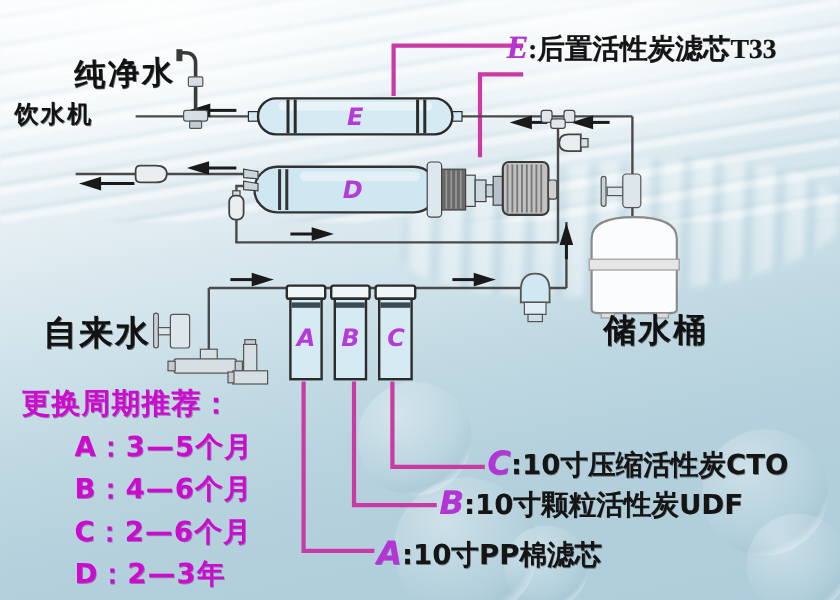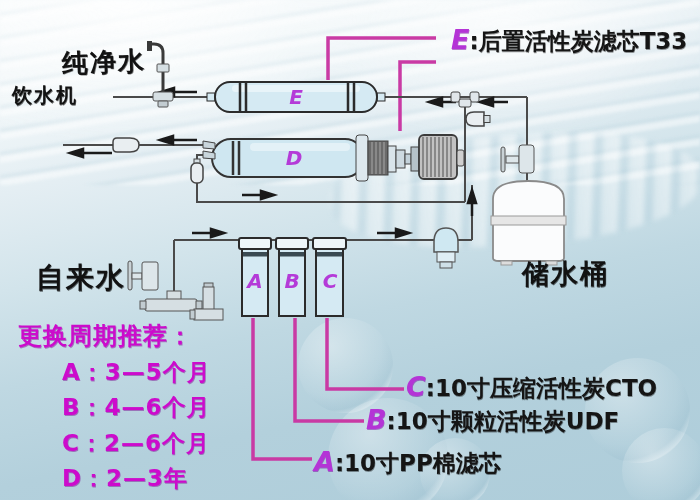--- a/index.html
+++ b/index.html
@@ -218,23 +218,23 @@
       <rect x="313" y="238" width="33" height="11" rx="2" fill="#eef6f9" stroke="#2b2b2b" stroke-width="2"></rect>
       <rect x="316" y="249" width="27" height="67" fill="#d5eaf3" stroke="#2b2b2b" stroke-width="2"></rect>
       <rect x="317" y="252" width="25" height="4.5" fill="#3a4a52"></rect>
       <text class="flt" x="330" y="288" text-anchor="middle">C</text>
     </g>
   </svg>
 
   <div class="hanzi" style="left:62px;top:49px;font-size:26px;transform:rotate(-2deg);">纯净水</div>
   <div class="hanzi" style="left:12px;top:85px;font-size:20px;">饮水机</div>
   <div class="hanzi" style="left:36px;top:263px;font-size:28px;">自来水</div>
-  <div class="hanzi" style="left:522px;top:262px;font-size:27px;font-family:Liberation Mono, monospace;">储水桶</div>
-
-  <div class="callout" style="left:451px;top:24px;">
+  <div class="hanzi" style="left:503px;top:262px;font-size:27px;">储水桶</div>
+
+  <div class="callout" style="left:422px;top:24px;font-family:Liberation Serif, serif;">
     <span class="cl">E</span><span class="ct">:后置活性炭滤芯T33</span>
   </div>
   <div class="callout" style="left:406px;top:371px;">
     <span class="cl">C</span><span class="ct">:10寸压缩活性炭CTO</span>
   </div>
   <div class="callout" style="left:366px;top:404px;">
     <span class="cl">B</span><span class="ct">:10寸颗粒活性炭UDF</span>
   </div>
   <div class="callout" style="left:314px;top:446px;">
     <span class="cl">A</span><span class="ct">:10寸PP棉滤芯</span>

